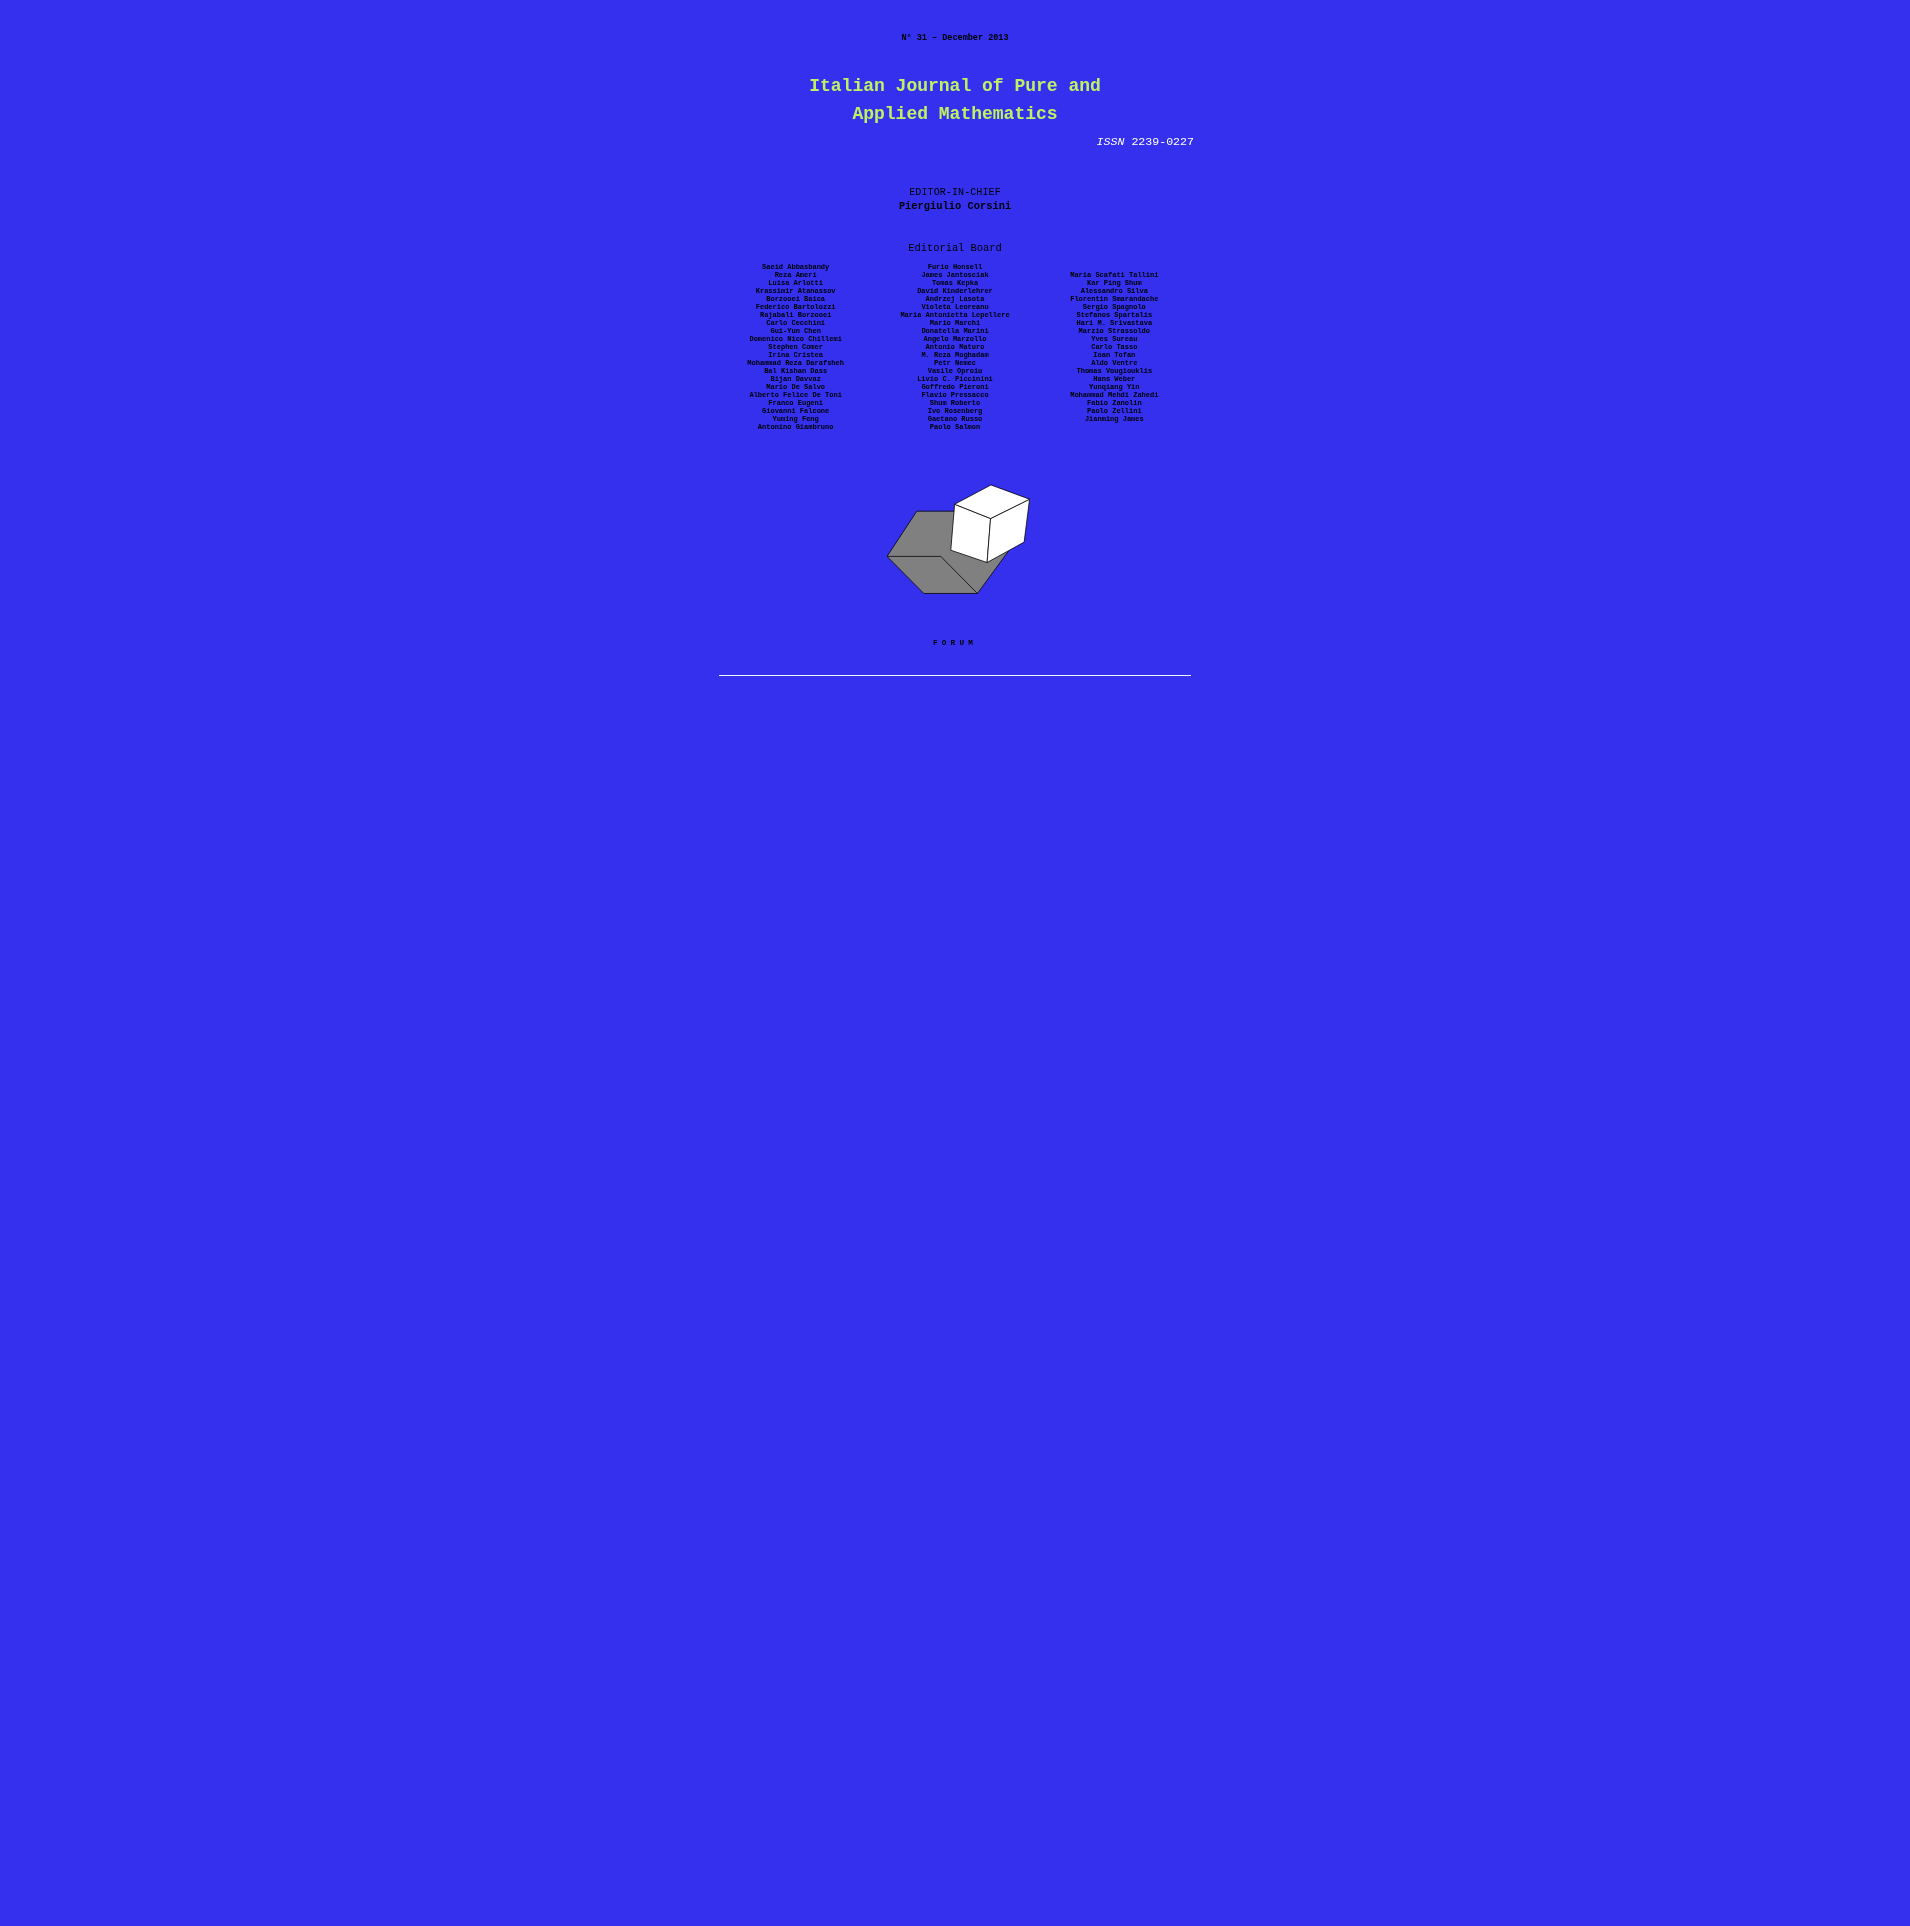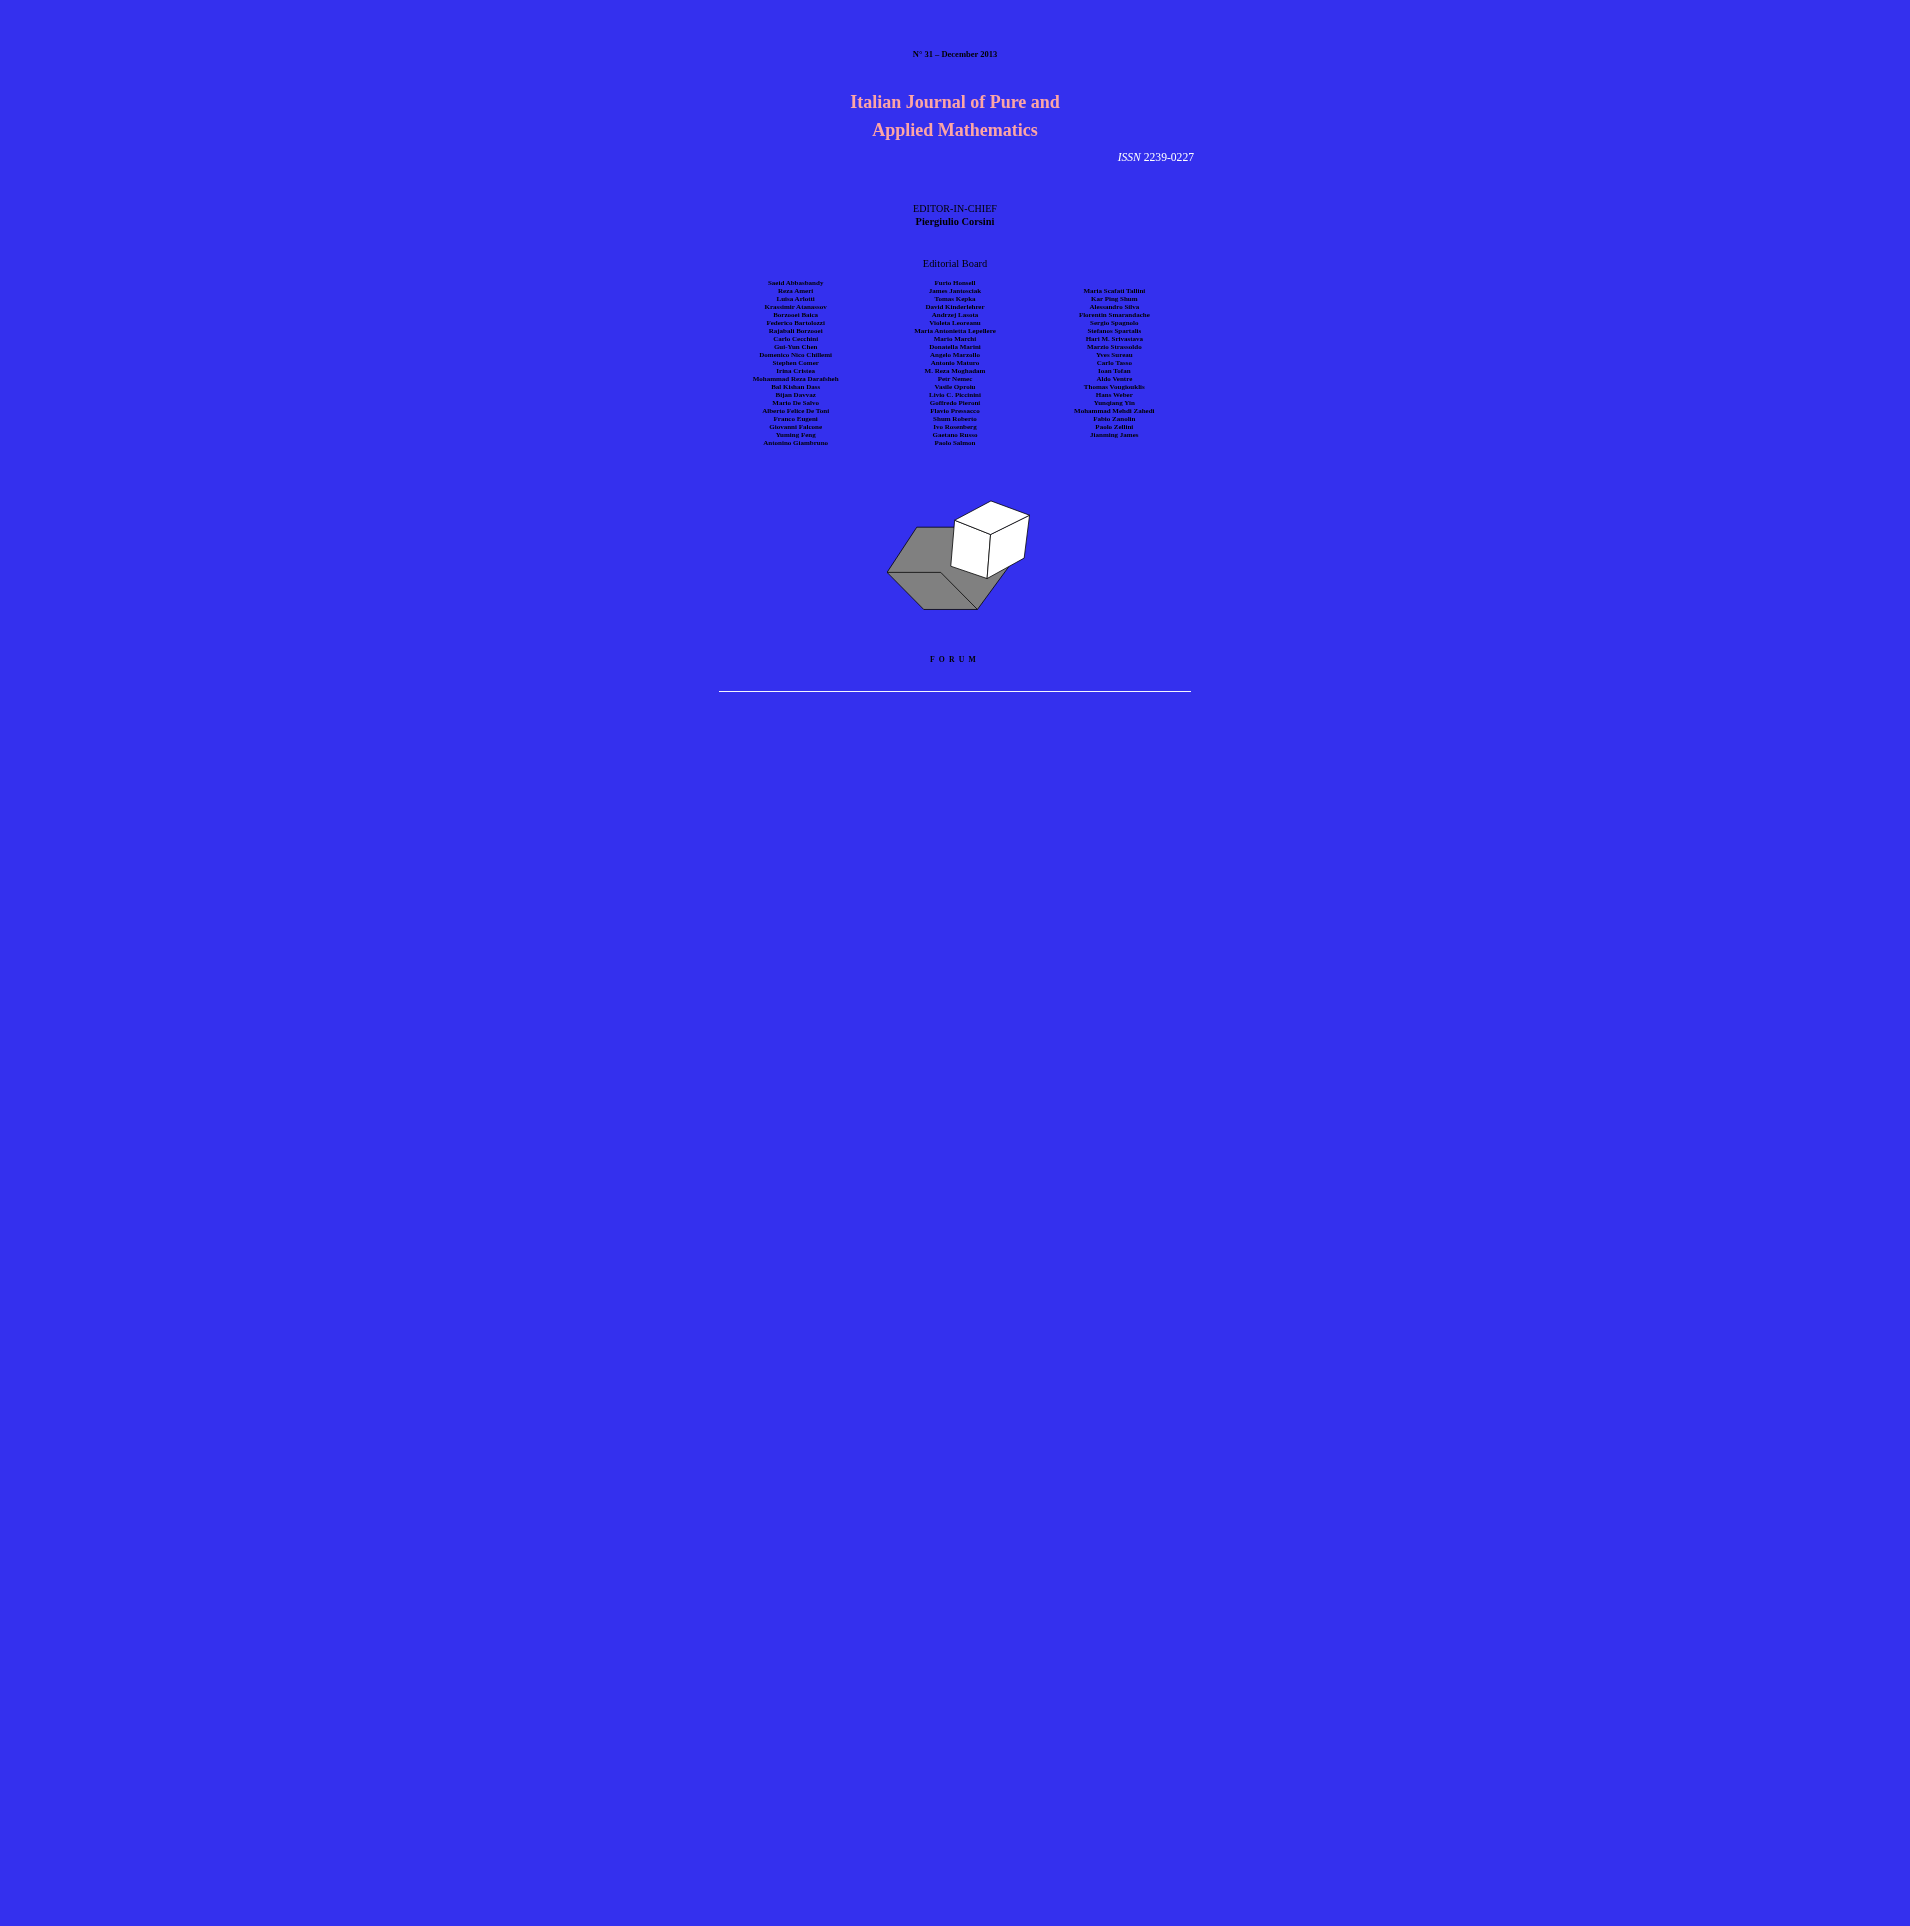--- a/index.html
+++ b/index.html
@@ -4,23 +4,23 @@
 <style>
   html, body {
     margin: 0;
     padding: 0;
     background: #3430EE;
   }
   .page {
     position: relative;
     width: 478px;
     height: 676px;
-    margin: 16px auto;
+    margin: 0 auto;
     background: #3430EE;
-    font-family: Liberation Serif, serif;
+    font-family: Liberation Mono, monospace;
     overflow: hidden;
   }
   .issue-line {
     position: absolute;
     top: 33px;
     left: 0;
     width: 100%;
     text-align: center;
     font-size: 8.5px;
     font-weight: bold;
@@ -28,21 +28,21 @@
   }
   .journal-title {
     position: absolute;
     top: 72px;
     left: 0;
     width: 100%;
     text-align: center;
     font-size: 18px;
     line-height: 28px;
     font-weight: bold;
-    color: #fca5a5;
+    color: #bef264;
   }
   .issn-line {
     position: absolute;
     top: 135px;
     left: 0;
     width: 100%;
     text-align: right;
     font-size: 11.6px;
     color: #FFFFFF;
   }

